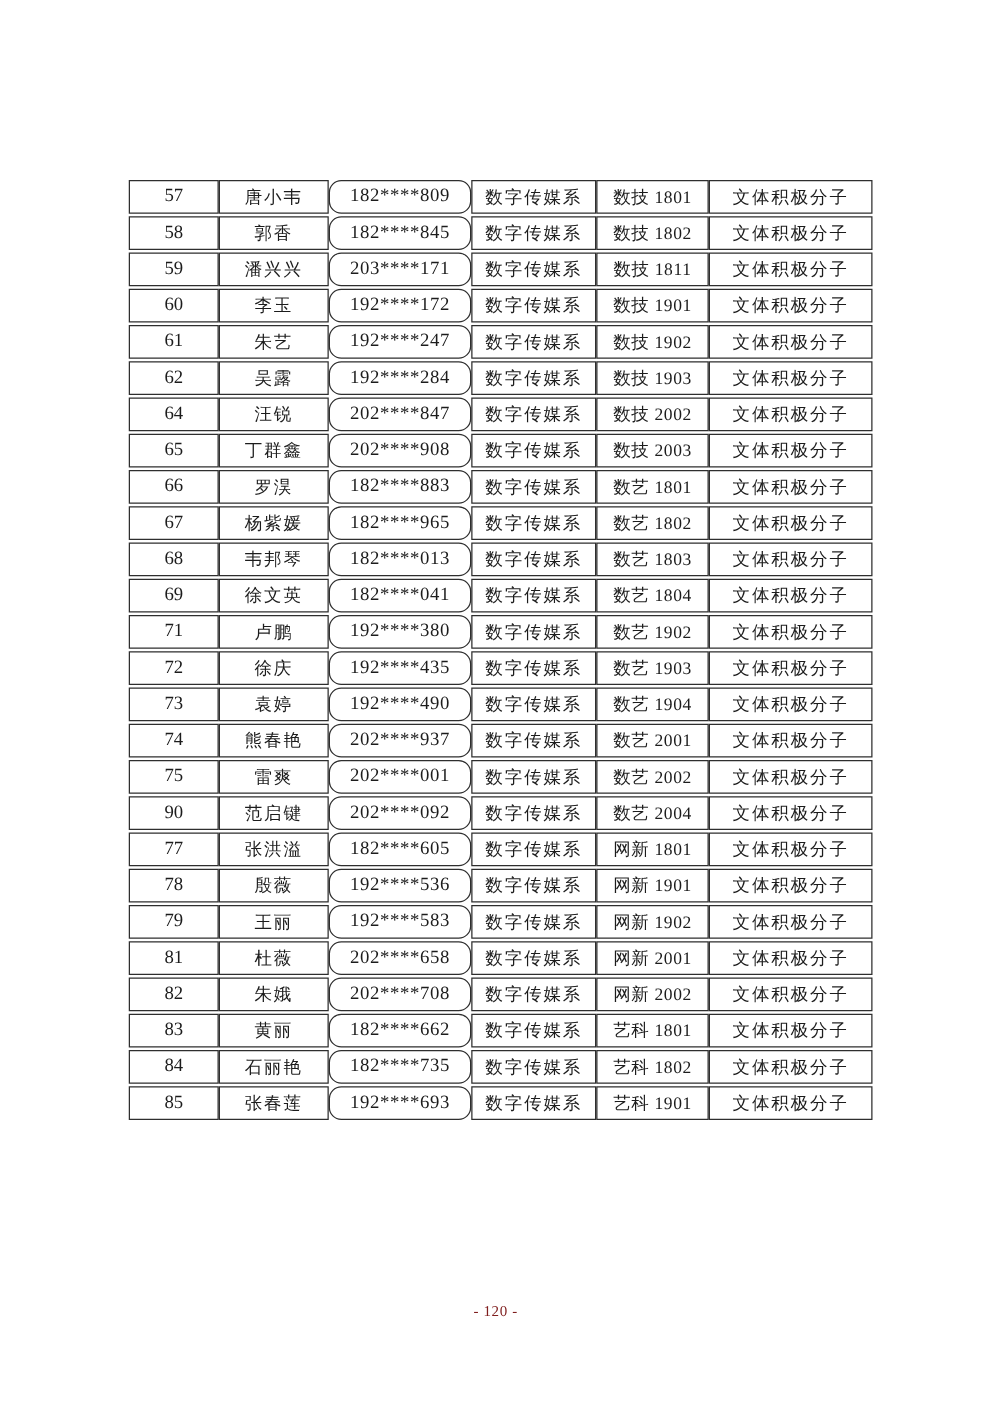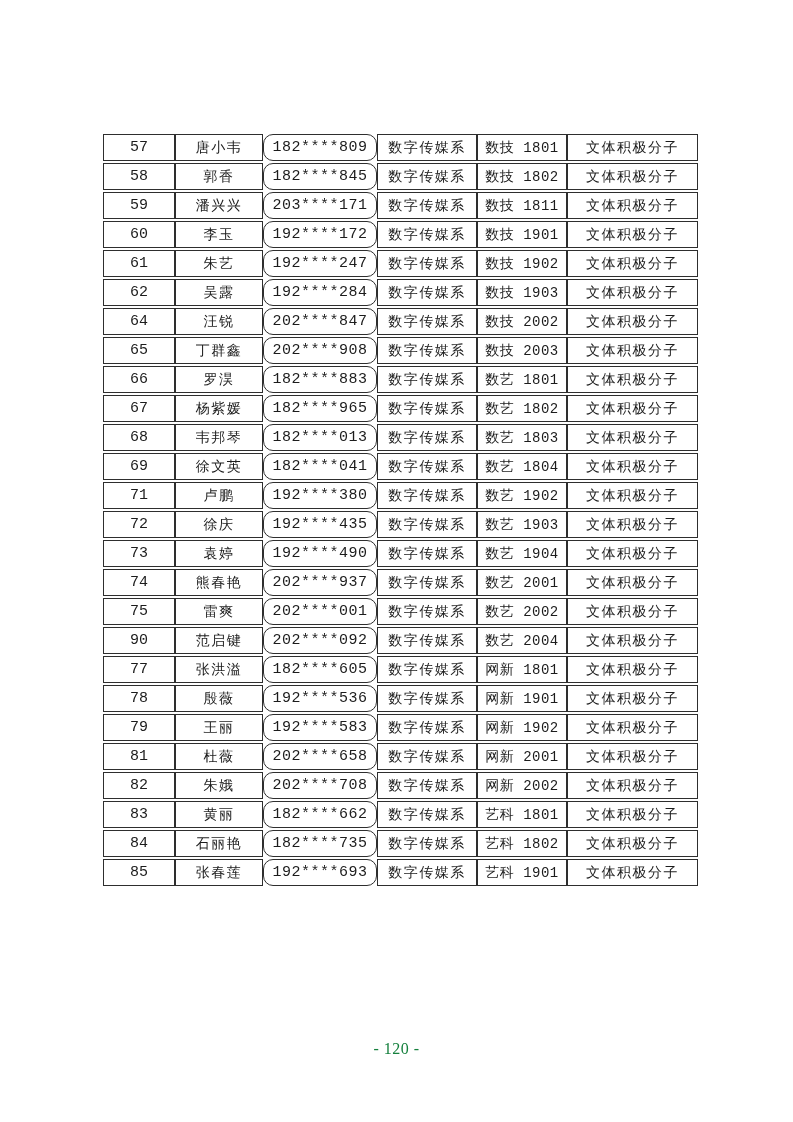--- a/index.html
+++ b/index.html
@@ -11,23 +11,22 @@
     position: relative;
     width: 793px;
     height: 1122px;
     background: #ffffff;
     font-family: "Liberation Serif", "DejaVu Serif", serif;
     overflow: hidden;
   }
   .table-area {
     position: absolute;
     left: 103px;
-    top: 132px;
+    top: 142px;
     width: 647px;
-    font-family: Liberation Mono, monospace;
   }
   table.roster {
     border-collapse: separate;
     border-spacing: 0 2px;
     table-layout: fixed;
     width: 595px;
   }
   table.roster td {
     border: 1px solid #2e2e2e;
     height: 25px;
@@ -53,22 +52,22 @@
     letter-spacing: 0.5px;
   }
   .footer {
     position: absolute;
     left: 0;
     top: 1040px;
     width: 793px;
     text-align: center;
   }
   .page-number {
-    font-size: 16px;
-    color: #15803d;
+    font-size: 12px;
+    color: #7f1d1d;
     letter-spacing: 0.5px;
   }
 </style>
 </head>
 <body>
 
 <div class="page">
 
   <div class="table-area">
     <table class="roster">

